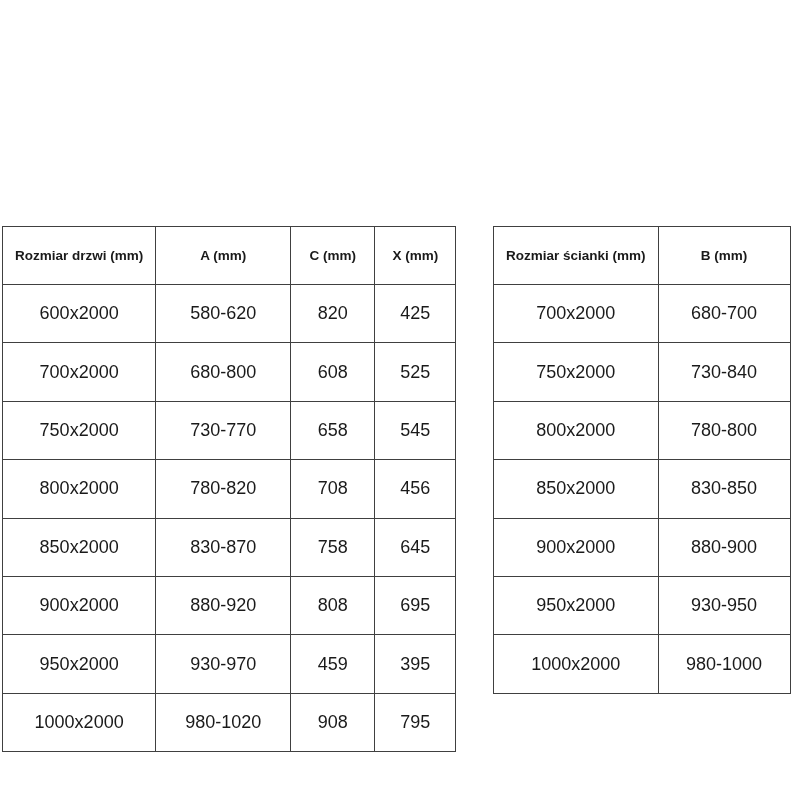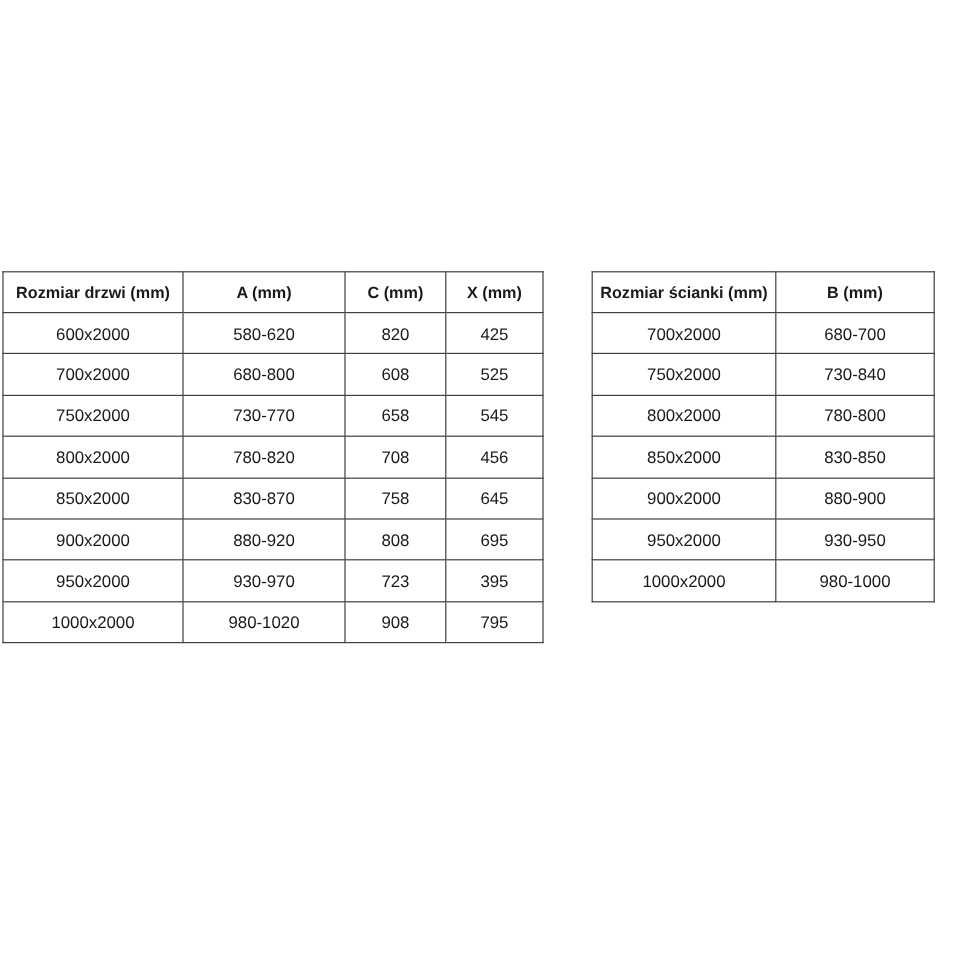--- a/index.html
+++ b/index.html
@@ -26,31 +26,31 @@
   }
   #wall-table {
     left: 493px;
     top: 226px;
   }
   .dim-table th,
   .dim-table td {
     border: 1px solid #404040;
     text-align: center;
     vertical-align: middle;
-    padding: 0;
+    padding: 12px;
     overflow: hidden;
     white-space: nowrap;
   }
   .dim-table th {
     font-size: 13.5px;
     font-weight: bold;
     height: 33px;
   }
   .dim-table td {
-    font-size: 14px;
+    font-size: 18px;
     font-weight: normal;
     height: 33.4px;
   }
   
   #door-table col.c0 { width: 150px; }
   #door-table col.c1 { width: 135px; }
   #door-table col.c2 { width: 84px; }
   #door-table col.c3 { width: 81px; }
   
   #wall-table col.c0 { width: 153px; }
@@ -107,21 +107,21 @@
       </tr>
       <tr>
         <td>900x2000</td>
         <td>880-920</td>
         <td>808</td>
         <td>695</td>
       </tr>
       <tr>
         <td>950x2000</td>
         <td>930-970</td>
-        <td>723</td>
+        <td>459</td>
         <td>395</td>
       </tr>
       <tr>
         <td>1000x2000</td>
         <td>980-1020</td>
         <td>908</td>
         <td>795</td>
       </tr>
     </tbody>
 </table>

